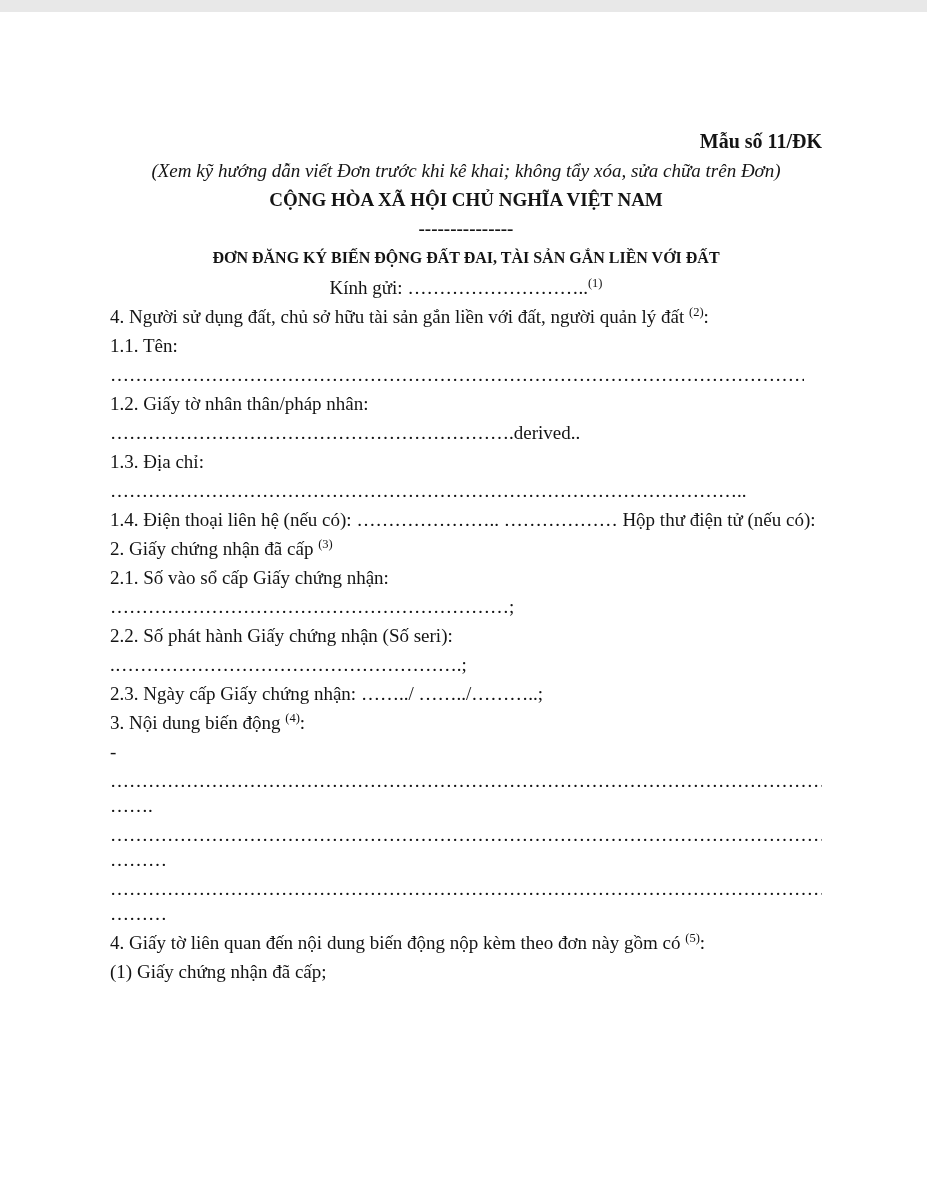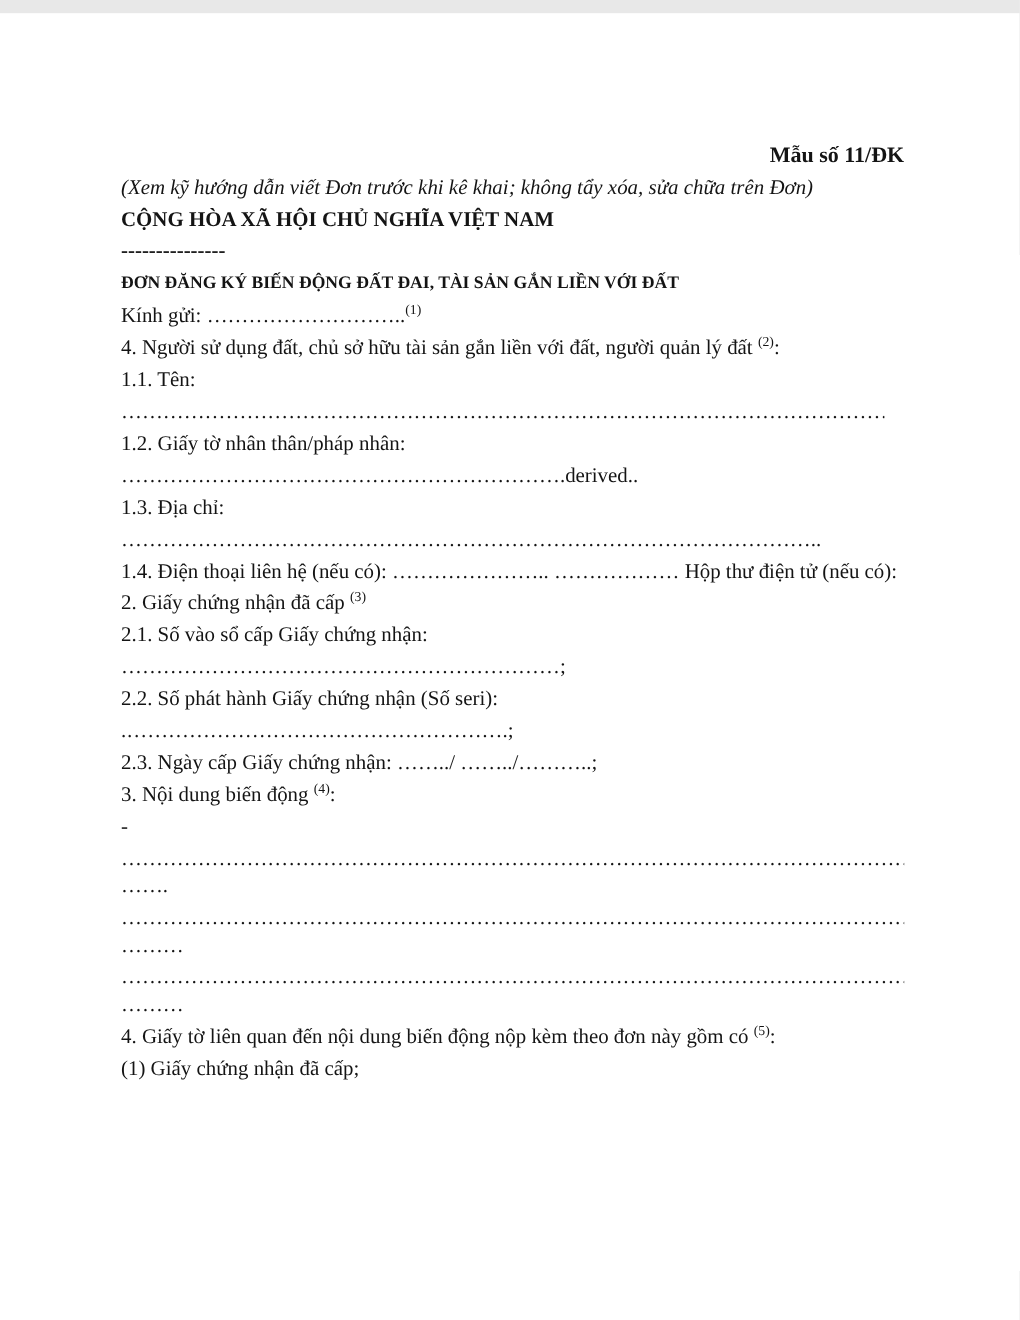--- a/index.html
+++ b/index.html
@@ -12,26 +12,26 @@
     box-sizing: border-box;
     padding: 112px 105px 0 110px;
     font-family: "Liberation Serif", "DejaVu Serif", serif;
     font-size: 19px;
     line-height: 25px;
     color: #141414;
     overflow: hidden;
   }
   .page p { margin: 4px 0 0 0; }
   .bold { font-weight: bold; }
-  .center { }
+  .center { text-align: center; }
   .right { text-align: right; }
   .italic { font-style: italic; }
   .nowrap { white-space: nowrap; overflow: hidden; }
   .form-code { margin: 0; font-size: 20px; line-height: 26px; }
-  .note { margin-top: 8px; }
+  .note { margin-top: 8px; text-align: center; }
   .nh1 { margin-top: 9px; }
   .nh2 { margin-top: 0; }
   .divider { margin-top: -4px; }
   .title { margin-top: 3px; font-size: 16px; line-height: 26px; }
   .kinh-gui { margin-top: 6px; }
   .s1-heading { margin-top: 8px; }
   sup.fn { font-size: 12.5px; line-height: 0; vertical-align: super; }
   .clip { display: block; white-space: nowrap; overflow: hidden; }
   .clip-11 { width: 694px; }
   .clip-3 { width: 100%; }

